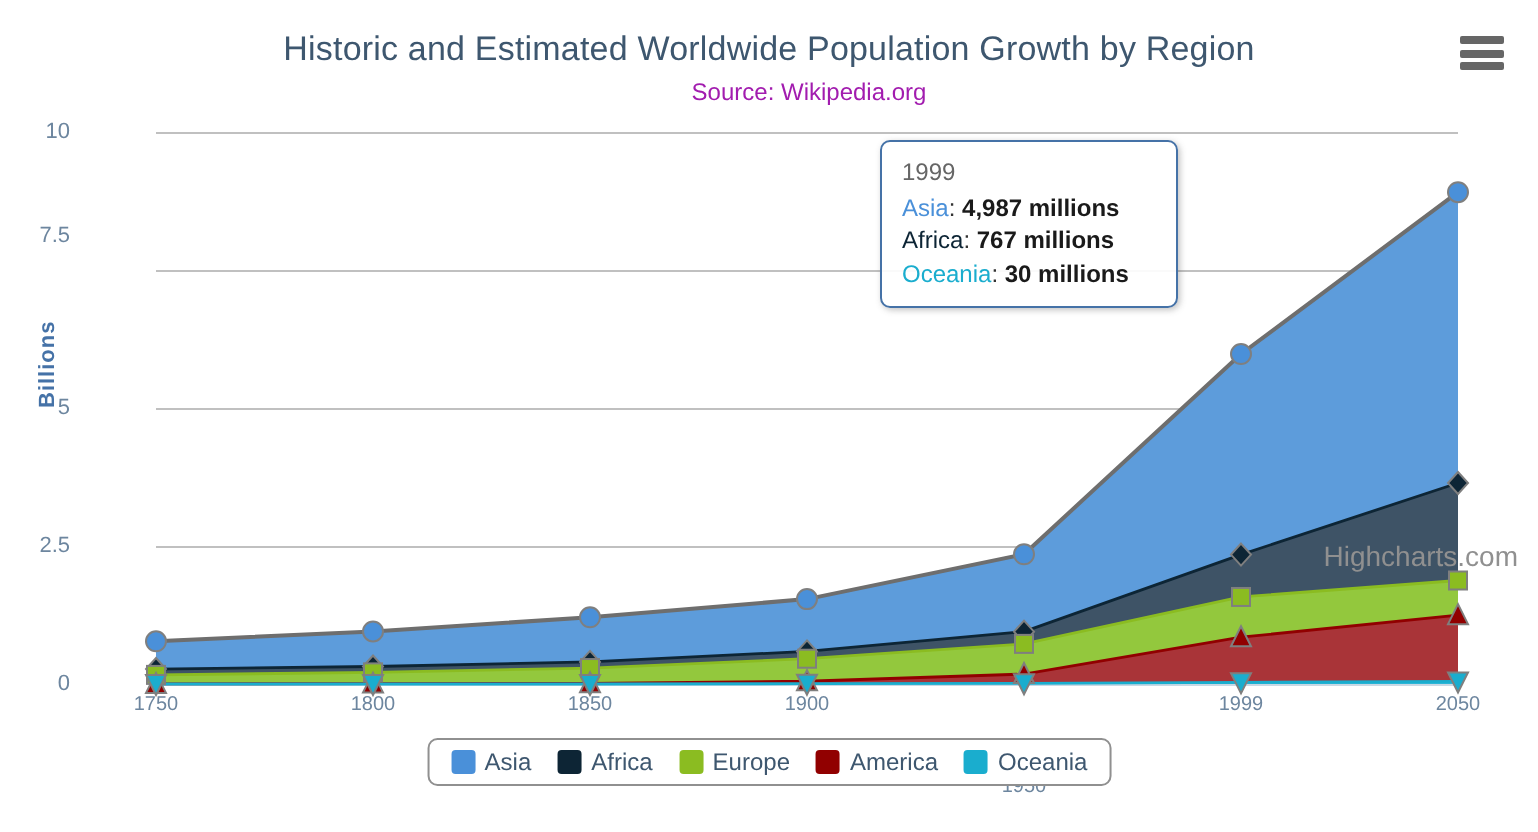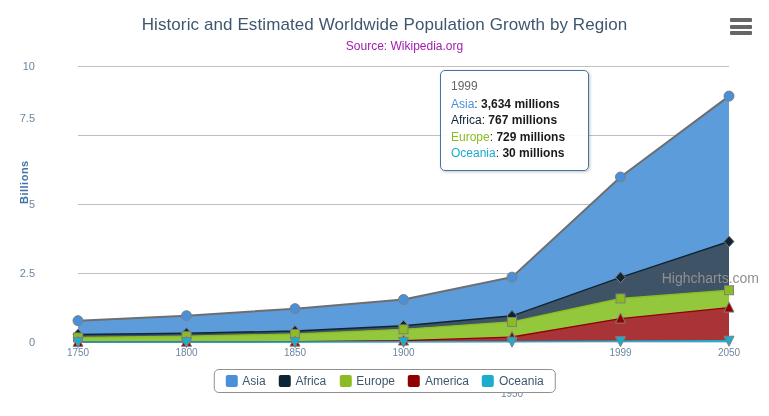--- a/index.html
+++ b/index.html
@@ -165,23 +165,22 @@
       <polygon points="295 347.5 300 337.5 290 337.5" fill="#1AADCE" stroke="#7F7F7F" stroke-width="1"></polygon>
       <polygon points="403.5 347.33439999999996 408.5 337.33439999999996 398.5 337.33439999999996" fill="#1AADCE" stroke="#7F7F7F" stroke-width="1"></polygon>
       <polygon points="512 347.1412 517 337.1412 507 337.1412" fill="#1AADCE" stroke="#7F7F7F" stroke-width="1"></polygon>
       <polygon points="620.5 346.672 625.5 336.672 615.5 336.672" fill="#1AADCE" stroke="#7F7F7F" stroke-width="1"></polygon>
       <polygon points="729 346.2304 734 336.2304 724 336.2304" fill="#1AADCE" stroke="#7F7F7F" stroke-width="1"></polygon>
     </svg>
 
   <div id="tooltip">
     <div class="tt-date">1999</div>
     <div id="tooltip-rows">
-        <div class="tt-row"><span class="tt-name" style="color: rgb(74, 144, 217);">Asia</span><span style="color: rgb(51, 51, 51);">: </span><span class="tt-val">3,634 millions</span></div>
+        <div class="tt-row"><span class="tt-name" style="color: rgb(74, 144, 217);">Asia</span><span style="color: rgb(51, 51, 51);">: </span><span class="tt-val">4,987 millions</span></div>
         <div class="tt-row"><span class="tt-name" style="color: rgb(13, 37, 53);">Africa</span><span style="color: rgb(51, 51, 51);">: </span><span class="tt-val">767 millions</span></div>
-        <div class="tt-row"><span class="tt-name" style="color: rgb(139, 188, 33);">Europe</span><span style="color: rgb(51, 51, 51);">: </span><span class="tt-val">729 millions</span></div>
         <div class="tt-row"><span class="tt-name" style="color: rgb(26, 173, 206);">Oceania</span><span style="color: rgb(51, 51, 51);">: </span><span class="tt-val">30 millions</span></div>
       </div>
   </div>
 
   <div id="legend">
       <div class="legend-item">
         <span class="legend-swatch" style="background: rgb(74, 144, 217);"></span>
         <span class="legend-label">Asia</span>
       </div>
       <div class="legend-item">

